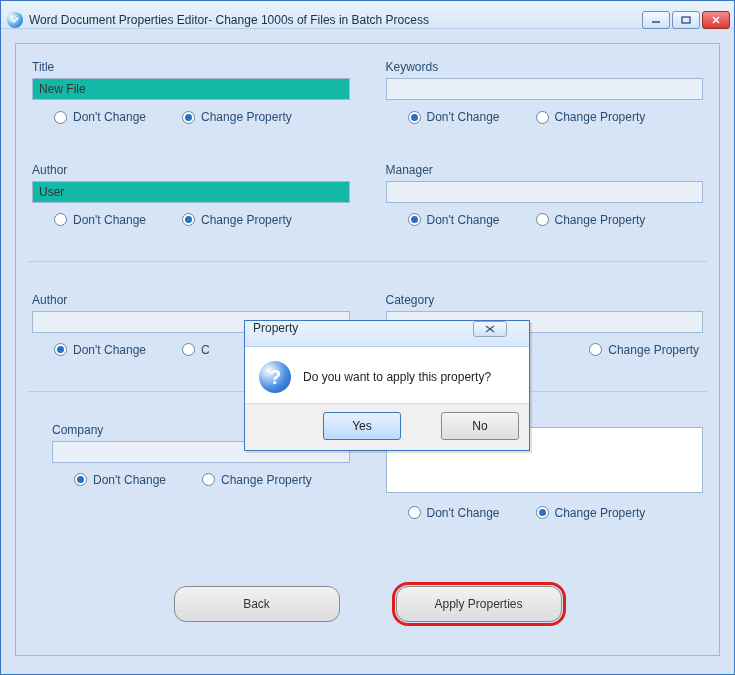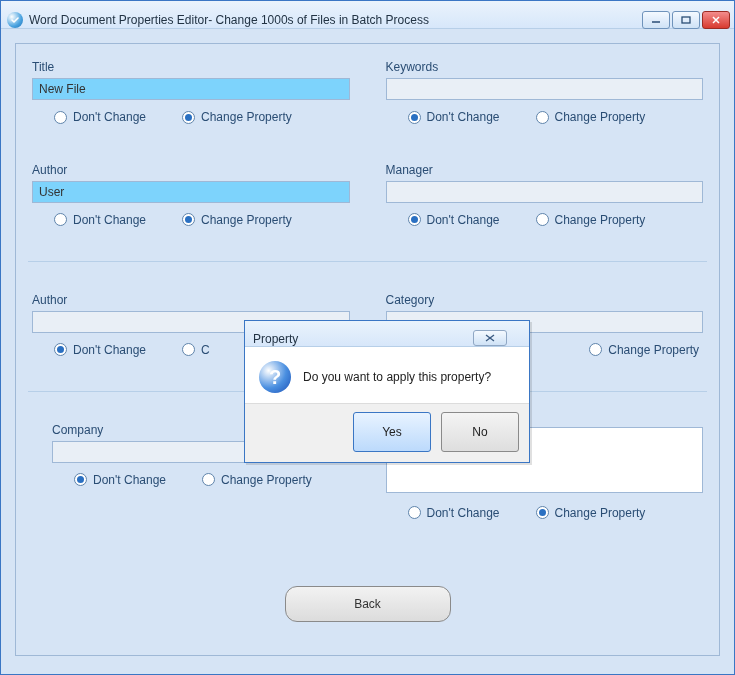--- a/index.html
+++ b/index.html
@@ -76,21 +76,21 @@
   }
   .group-label {
     color: #2a4d74;
     margin-bottom: 4px;
     display:block;
   }
   .text-input {
     width: 100%;
     height: 22px;
     border: 1px solid #9fb8d6;
-    background: #7dd3fc;
+    background: #14b8a6;
     padding: 2px 6px;
     font-family: inherit;
     font-size: 12px;
     color: #333;
   }
   .text-input.disabled {
     background: #e9eff6;
     color: #666;
   }
   .textarea {
@@ -154,21 +154,21 @@
     width: 286px;
     border: 1px solid #3a76c4;
     background: #f0f0f0;
     box-shadow: 2px 2px 0 rgba(0,0,0,0.12);
     z-index: 50;
   }
   .dialog .dlg-titlebar {
     height: 26px;
     background: linear-gradient(#eaf3fc,#d7e7fa);
     border-bottom:1px solid #b7cfe8;
-    display:flex;align-items:flex-end;
+    display:flex;align-items:flex-start;
     padding: 0 22px 0 8px;
     color:#234;
   }
   .dlg-close {
     width:34px;height:16px;border:1px solid #8fa7c4;border-radius:3px;
     background:linear-gradient(#f4f9ff,#cfe2f6);
     display:flex;align-items:center;justify-content:center;
     color:#3a5a80;font-size:10px;
   }
   .dlg-body {
@@ -184,25 +184,25 @@
     color:#fff;font-weight:bold;font-size:20px;
     flex-shrink:0;
   }
   .dlg-msg { color:#222; }
   .dlg-buttons {
     padding: 8px 10px 10px 10px;
     display:flex;justify-content:flex-end;gap:10px;
     background:#f0f0f0;
   }
   .dlg-btn {
-    width:78px;height:40px;
+    width:78px;height:28px;
     border:1px solid #8a8a8a;border-radius:3px;
     background:linear-gradient(#f4f4f4,#dedede);
     display:flex;align-items:center;justify-content:center;
-    font-size:12px;color:#222;
+    font-size:12px;color:#222;margin-left:30px;
   }
   .dlg-btn.primary {
     border-color:#3a76c4;
     background:linear-gradient(#e8f3ff,#bcdafc);
   }
   
   .pos-title    { grid-column:1; grid-row:1; }
   .pos-keywords { grid-column:2; grid-row:1; }
   .pos-author   { grid-column:1; grid-row:2; }
   .pos-manager  { grid-column:2; grid-row:2; }
@@ -377,20 +377,23 @@
               </span>
               <span>Change Property</span>
             </span>
         </div>
       </div>
 
       <div class="button-row">
         <div class="big-btn">
             <span>Back</span>
           </div>
+        <div class="big-btn highlight">
+            <span>Apply Properties</span>
+          </div>
       </div>
 
     </div>
   </div>
 </div>
 
 <div class="dialog">
   <div class="dlg-titlebar">
     <span>Property</span>
     <span style="flex:1"></span>

